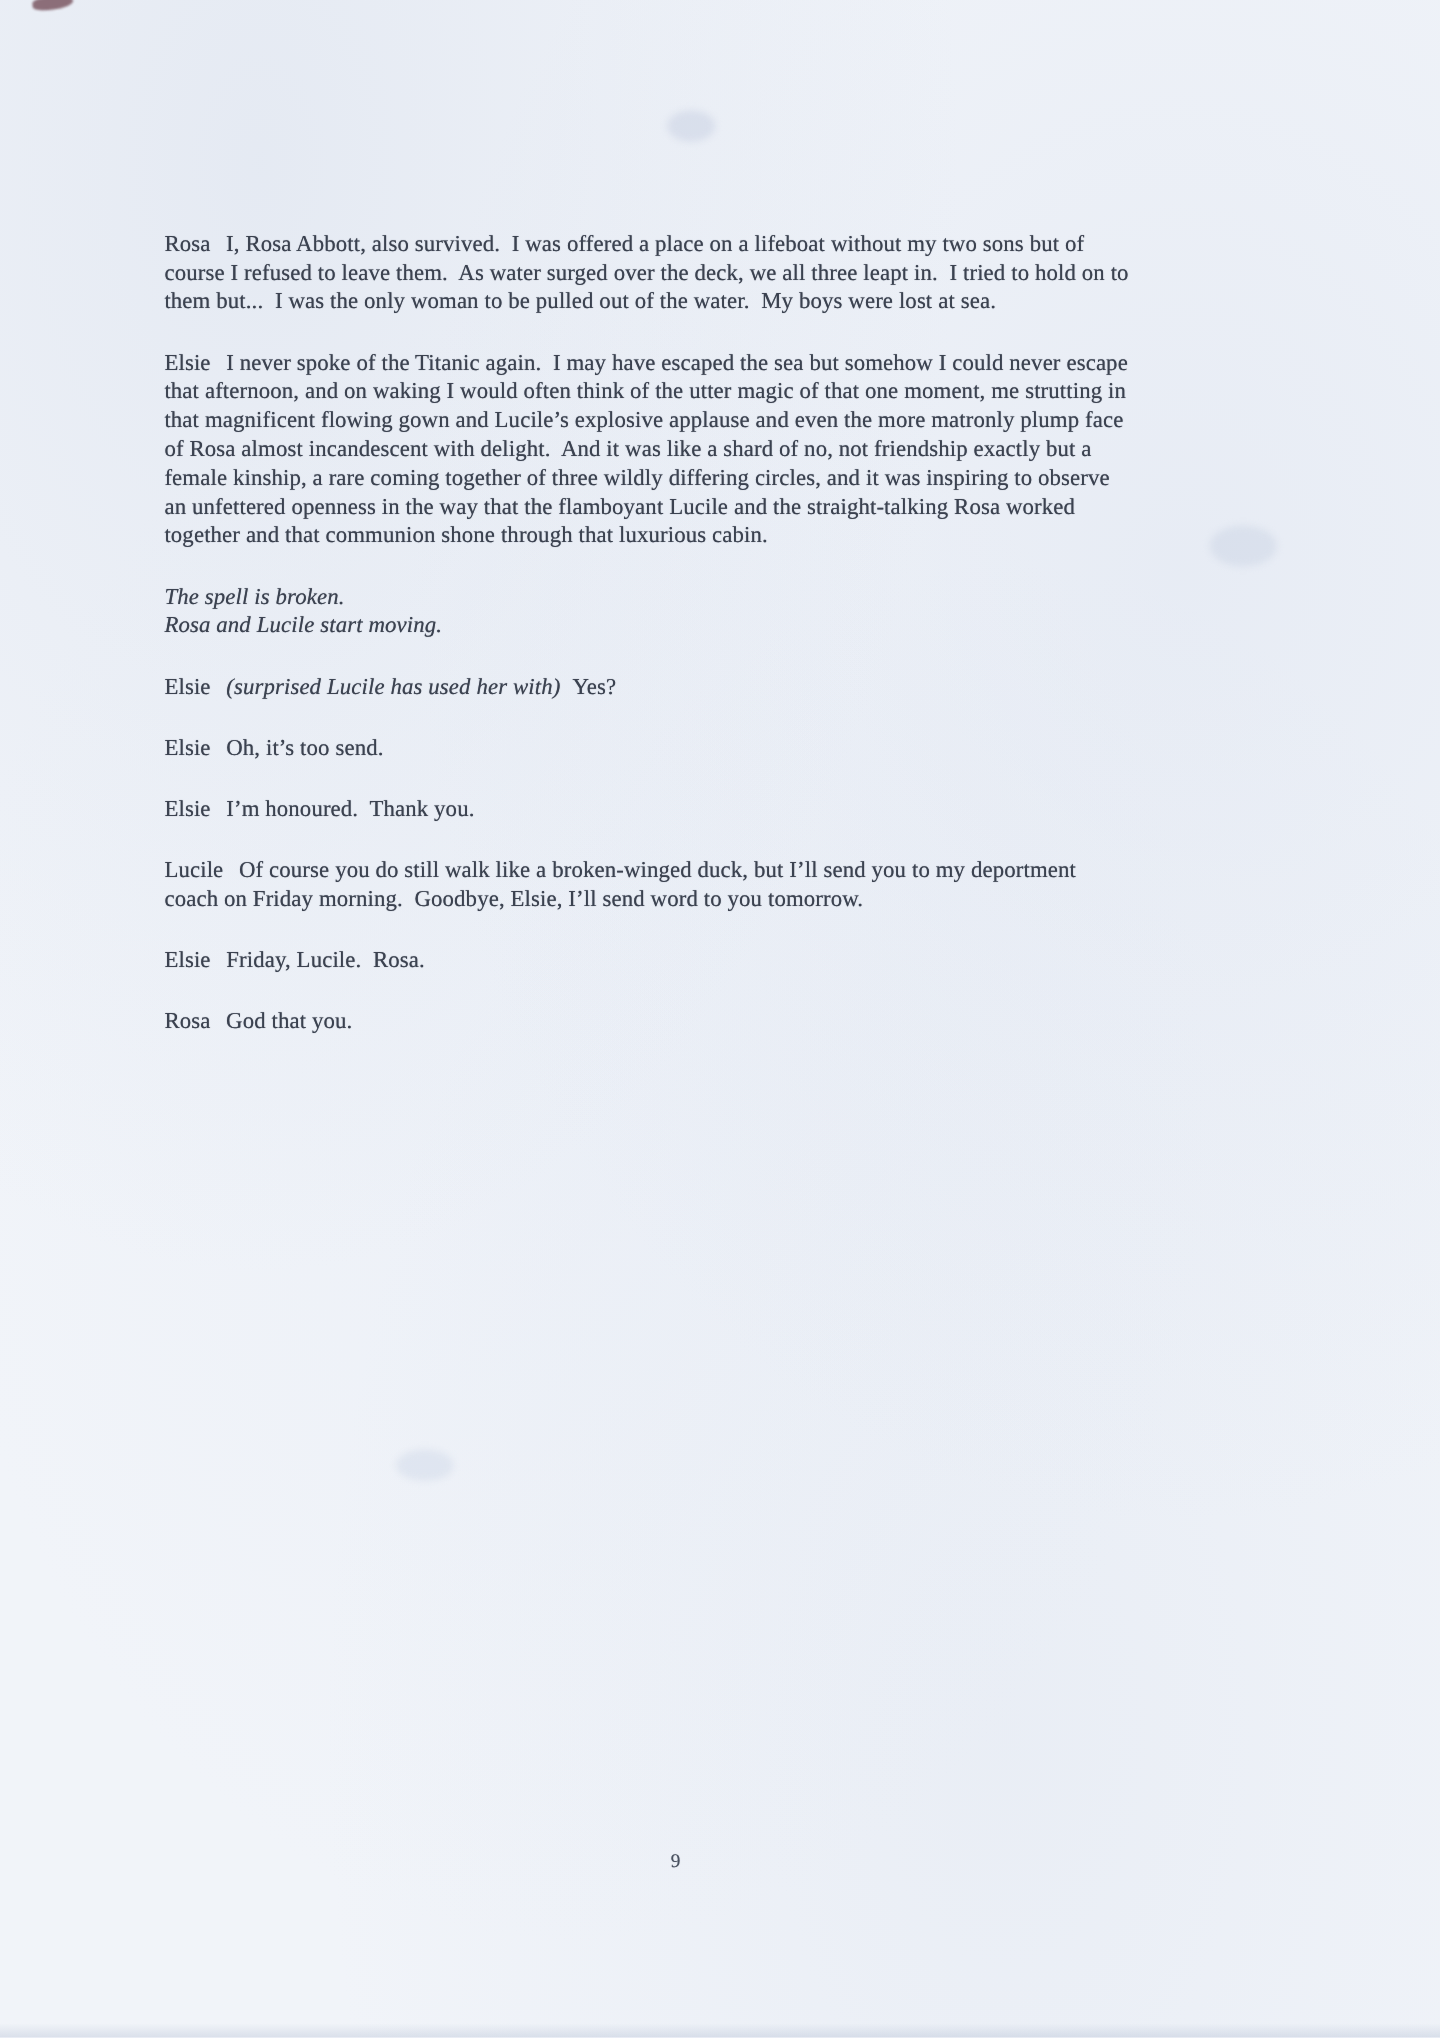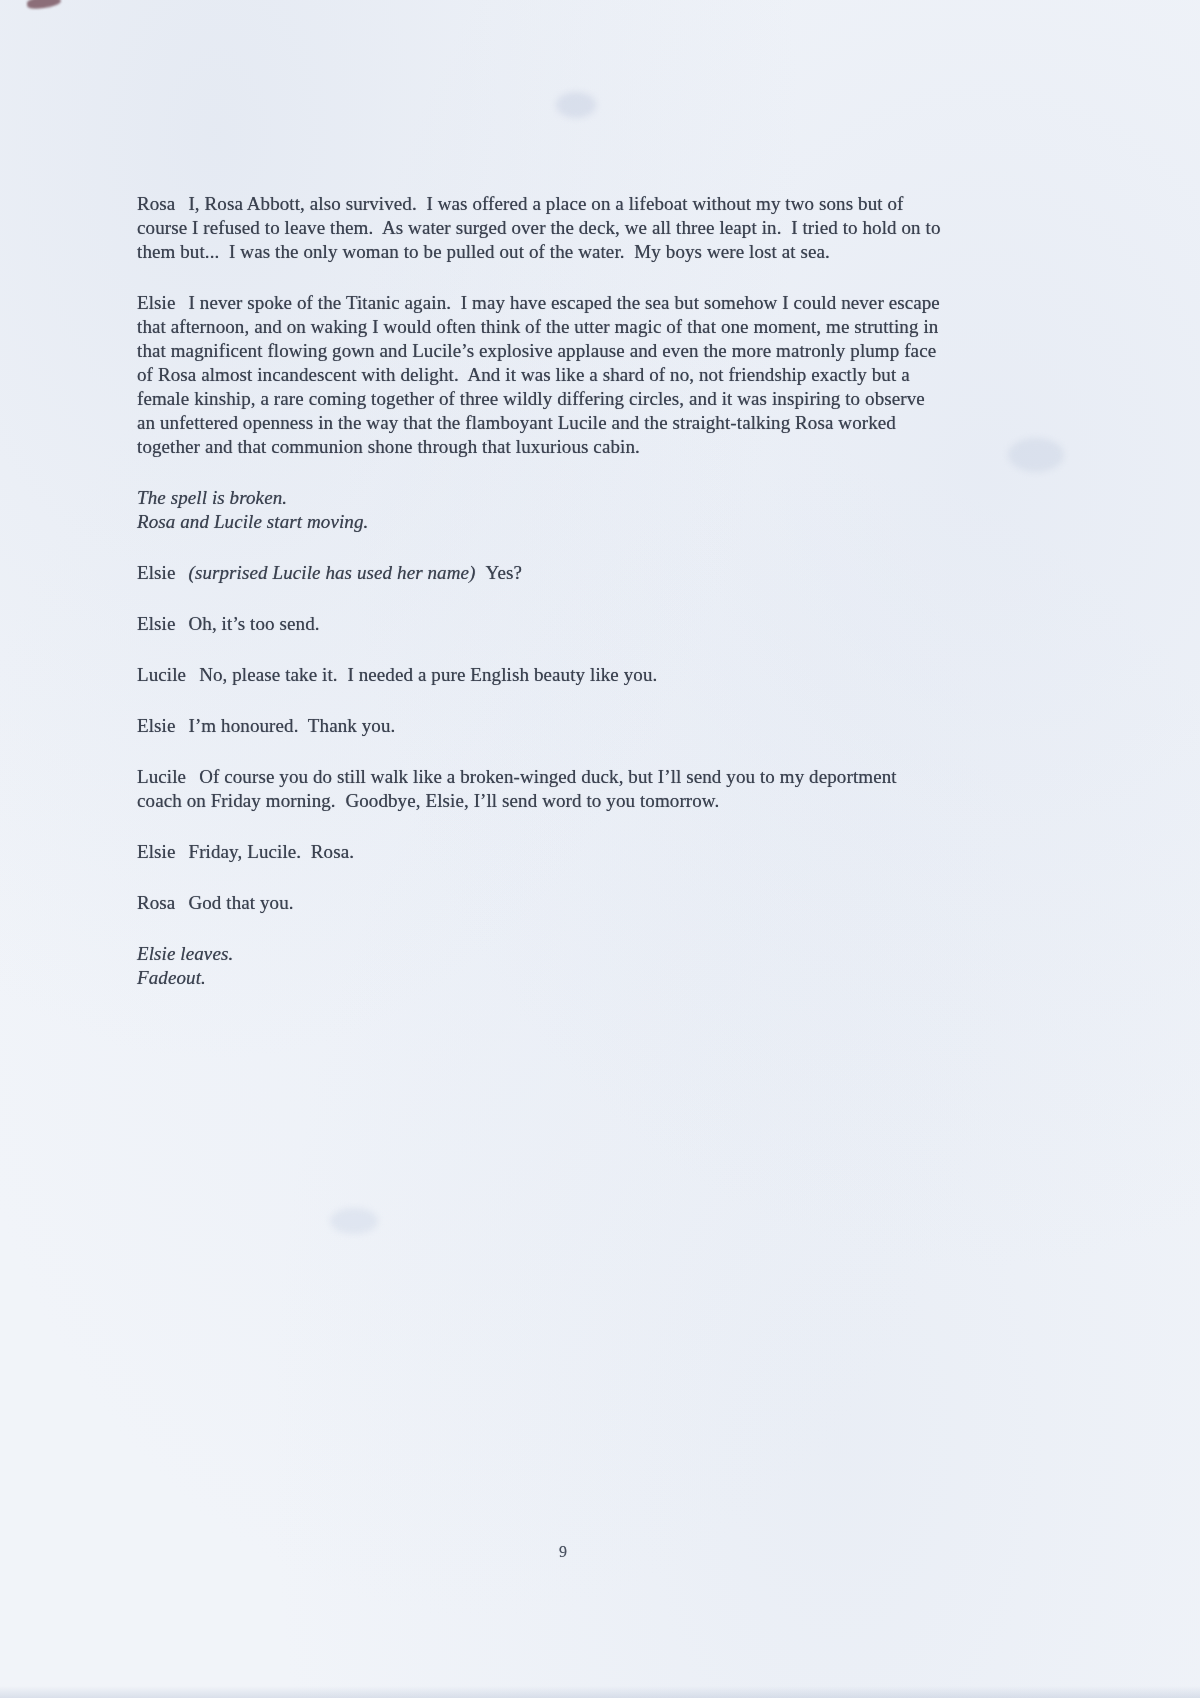--- a/index.html
+++ b/index.html
@@ -88,26 +88,24 @@
 <div class="page">
   <div class="corner-mark"></div>
   <div class="scan-artifact artifact-1"></div>
   <div class="scan-artifact artifact-2"></div>
   <div class="scan-artifact artifact-3"></div>
 
   <div class="text-column" id="text-column">
       <p class="block dialogue"><span class="speaker">Rosa</span><span>I, Rosa Abbott, also survived.  I was offered a place on a lifeboat without my two sons but of course I refused to leave them.  As water surged over the deck, we all three leapt in.  I tried to hold on to them but...  I was the only woman to be pulled out of the water.  My boys were lost at sea.</span></p>
       <p class="block dialogue"><span class="speaker">Elsie</span><span>I never spoke of the Titanic again.  I may have escaped the sea but somehow I could never escape that afternoon, and on waking I would often think of the utter magic of that one moment, me strutting in that magnificent flowing gown and Lucile’s explosive applause and even the more matronly plump face of Rosa almost incandescent with delight.  And it was like a shard of no, not friendship exactly but a female kinship, a rare coming together of three wildly differing circles, and it was inspiring to observe an unfettered openness in the way that the flamboyant Lucile and the straight-talking Rosa worked together and that communion shone through that luxurious cabin.</span></p>
       <p class="block direction"><span>The spell is broken.</span><br><span>Rosa and Lucile start moving.</span></p>
-      <p class="block dialogue"><span class="speaker">Elsie</span><span class="paren">(surprised Lucile has used her name)</span><span>Yes?</span></p>
+      <p class="block dialogue"><span class="speaker">Elsie</span><span class="paren">(surprised Lucile has used her with)</span><span>Yes?</span></p>
       <p class="block dialogue"><span class="speaker">Elsie</span><span>Oh, it’s too send.</span></p>
-      <p class="block dialogue"><span class="speaker">Lucile</span><span>No, please take it.  I needed a pure English beauty like you.</span></p>
       <p class="block dialogue"><span class="speaker">Elsie</span><span>I’m honoured.  Thank you.</span></p>
       <p class="block dialogue"><span class="speaker">Lucile</span><span>Of course you do still walk like a broken-winged duck, but I’ll send you to my deportment coach on Friday morning.  Goodbye, Elsie, I’ll send word to you tomorrow.</span></p>
       <p class="block dialogue"><span class="speaker">Elsie</span><span>Friday, Lucile.  Rosa.</span></p>
       <p class="block dialogue"><span class="speaker">Rosa</span><span>God that you.</span></p>
-      <p class="block direction"><span>Elsie leaves.</span><br><span>Fadeout.</span></p>
     </div>
 
   <div class="page-number">9</div>
 
   <div class="bottom-edge"></div>
 </div>
 
 </body></html>

